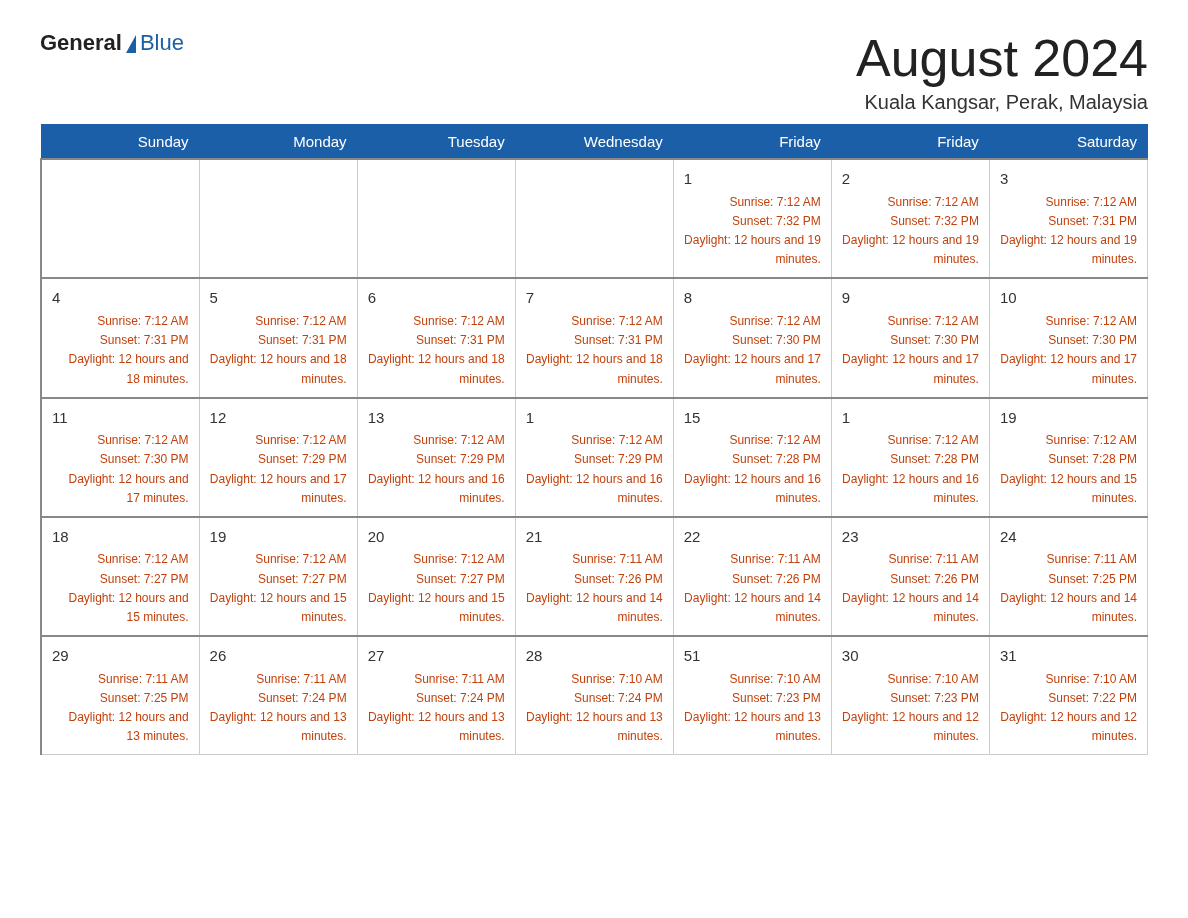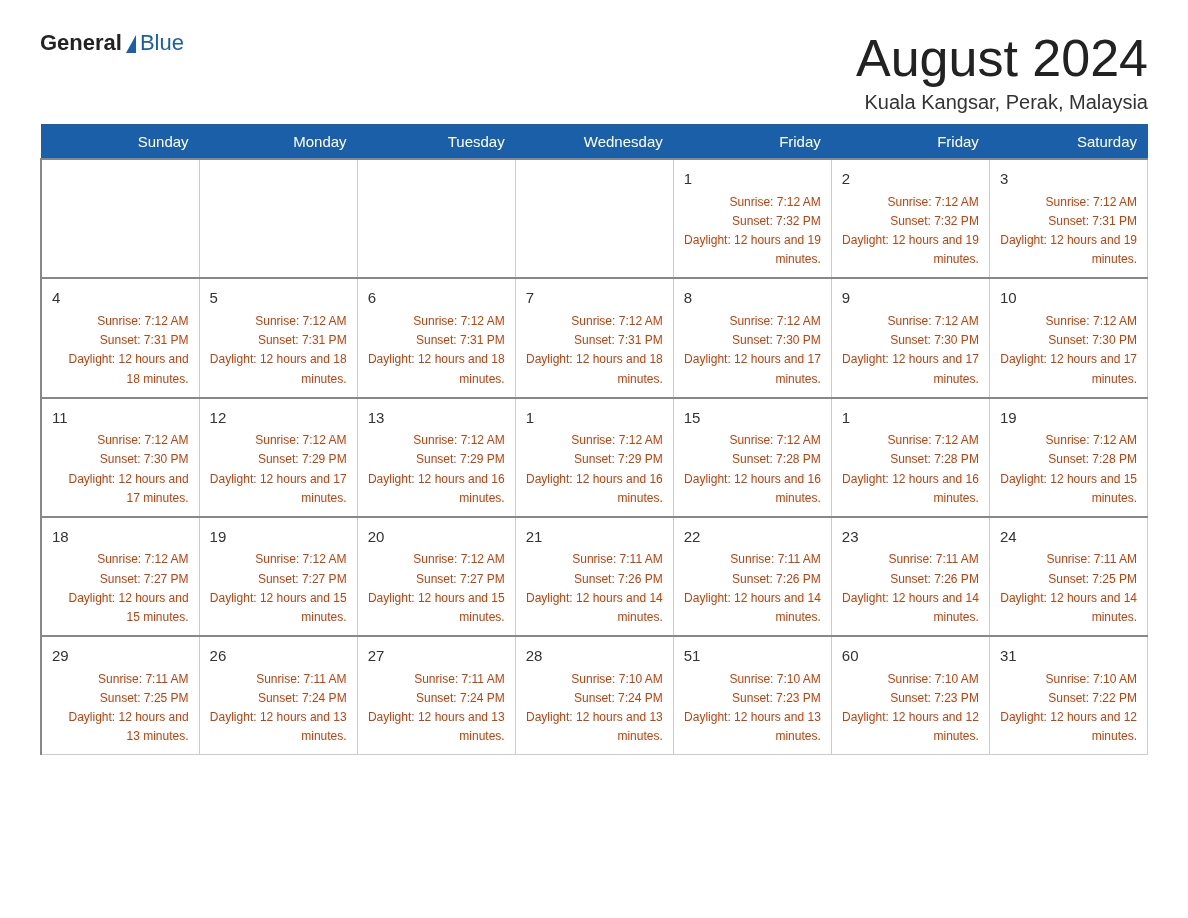--- a/index.html
+++ b/index.html
@@ -367,21 +367,21 @@
         </td>
         <td>
           <span class="day-number">51</span>
           <div class="day-info">
             <div>Sunrise: 7:10 AM</div>
             <div>Sunset: 7:23 PM</div>
             <div>Daylight: 12 hours and 13 minutes.</div>
           </div>
         </td>
         <td>
-          <span class="day-number">60</span>
+          <span class="day-number">30</span>
           <div class="day-info">
             <div>Sunrise: 7:10 AM</div>
             <div>Sunset: 7:23 PM</div>
             <div>Daylight: 12 hours and 12 minutes.</div>
           </div>
         </td>
         <td>
           <span class="day-number">31</span>
           <div class="day-info">
             <div>Sunrise: 7:10 AM</div>

